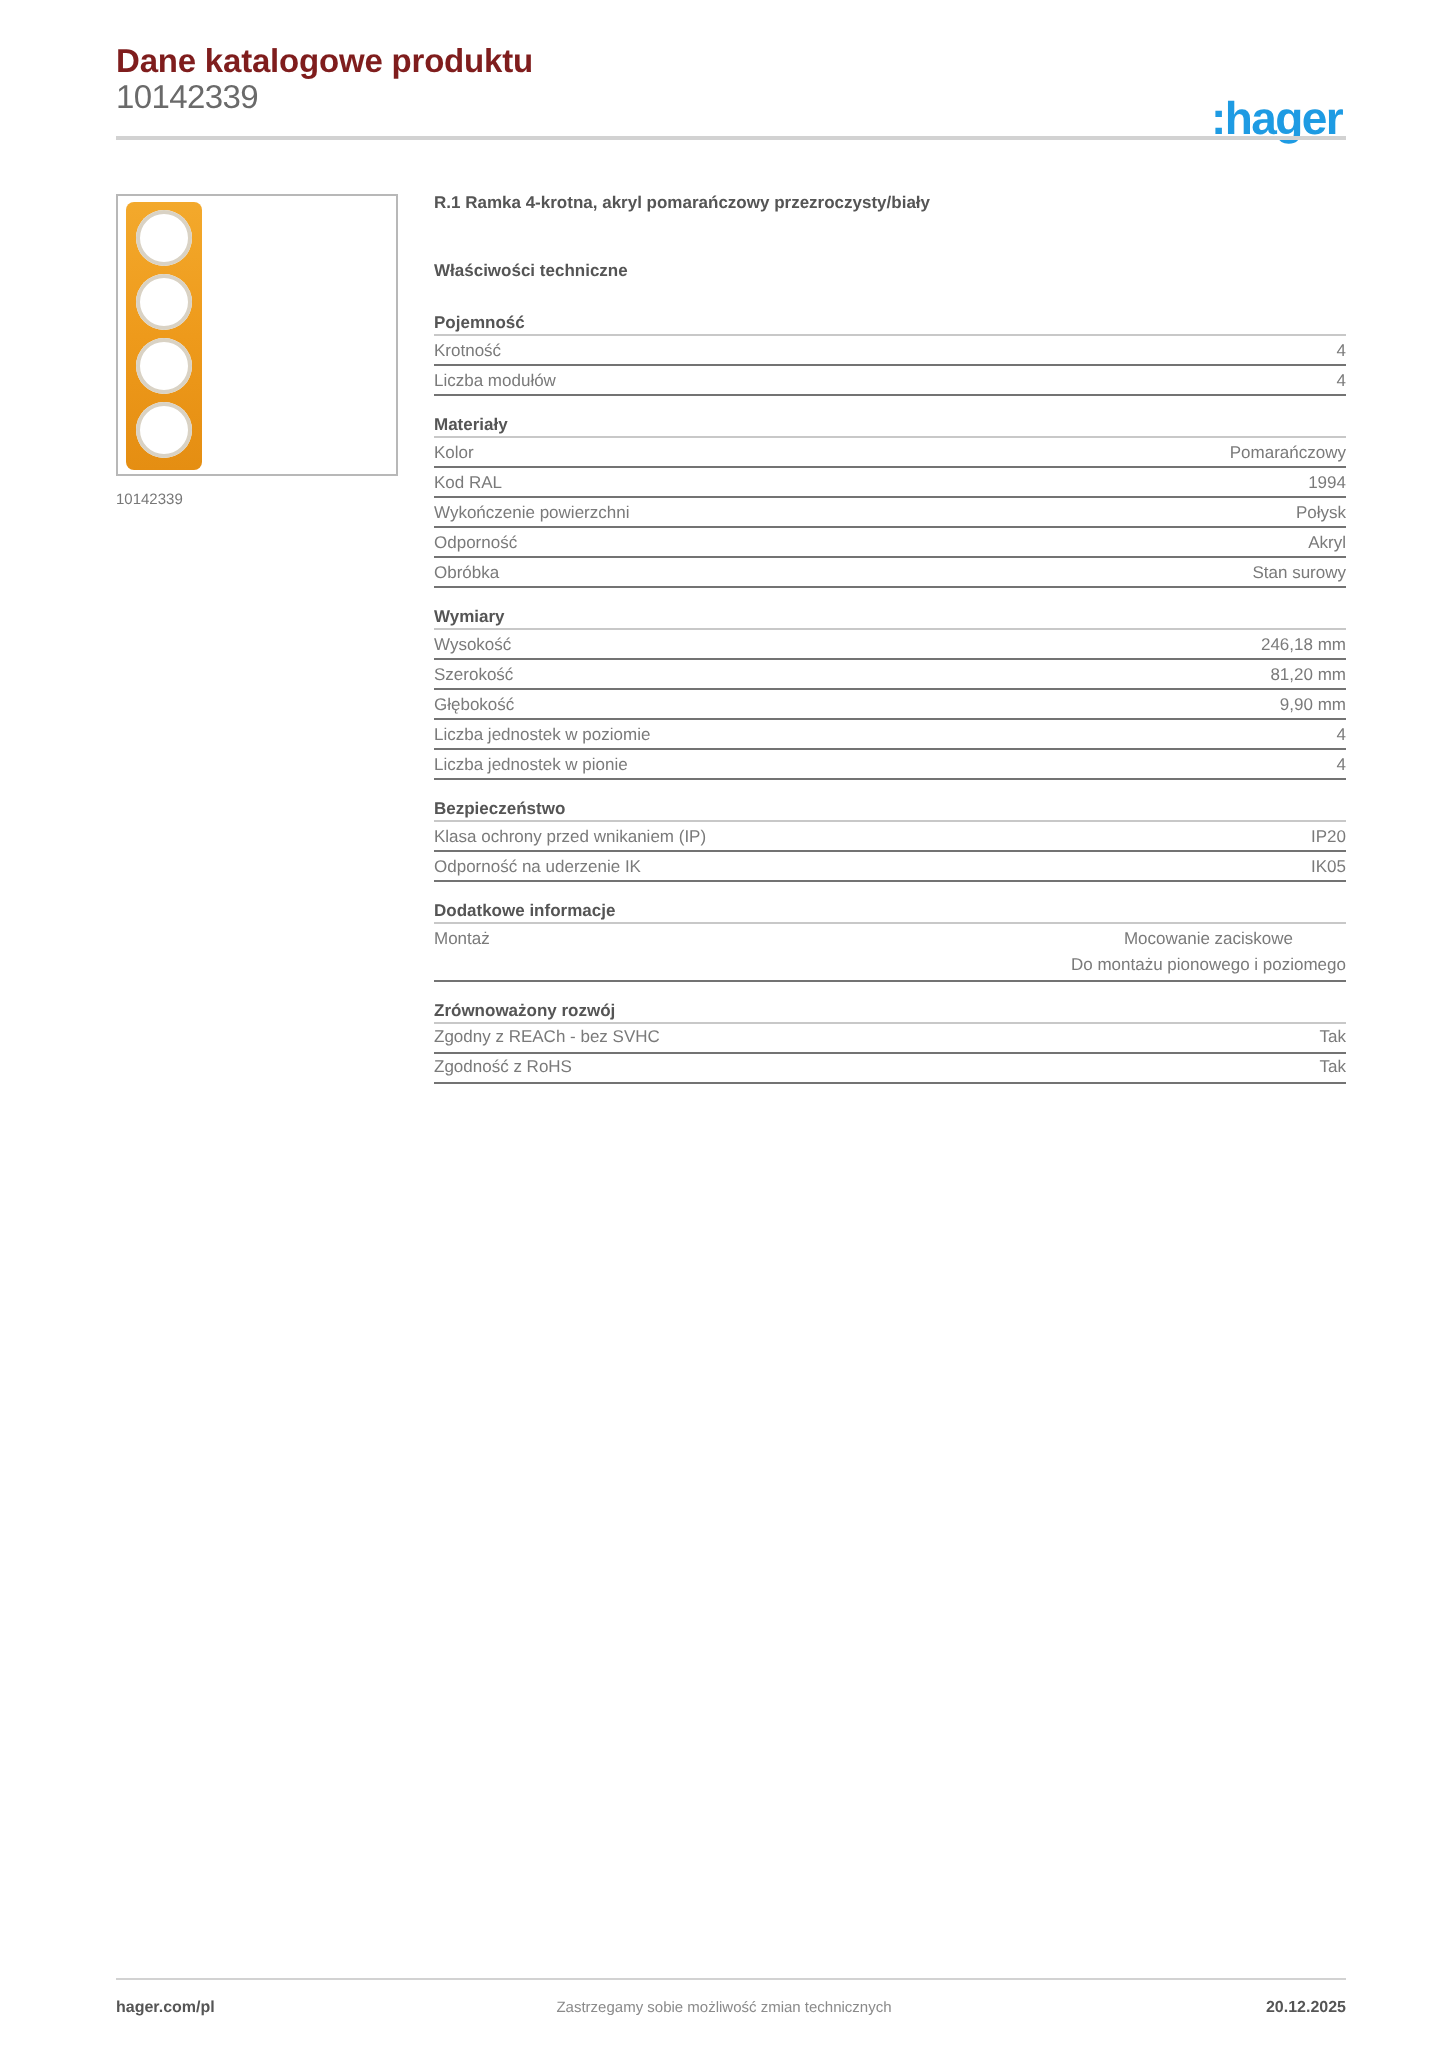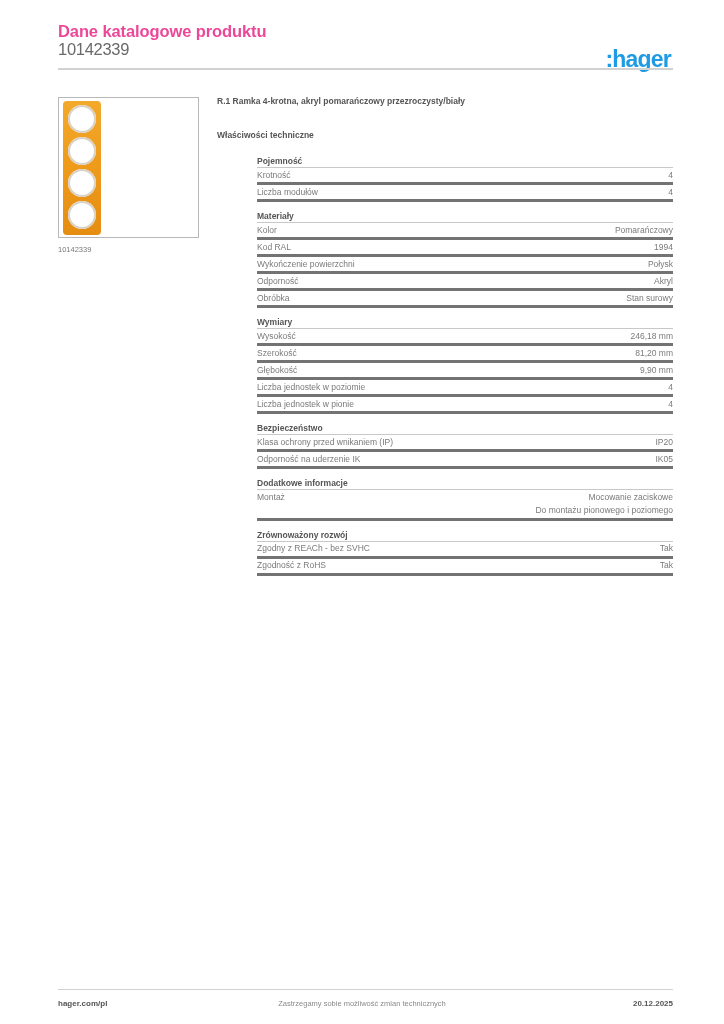--- a/index.html
+++ b/index.html
@@ -1,42 +1,42 @@
 <!DOCTYPE html>
 <html><head>
 <meta charset="utf-8">
 <style>
   * { box-sizing: border-box; margin: 0; padding: 0; }
   html, body { width: 724px; height: 1024px; background: #ffffff; }
   body { position: relative; font-family: "Liberation Sans", sans-serif; color: #6b6b6b; overflow: hidden; }
 
   .header { position: absolute; left: 58px; top: 22px; width: 615px; height: 48px; }
-  .doc-title { position: absolute; left: 0; top: 0; font-size: 16.5px; font-weight: bold; color: #ec4899; letter-spacing: -0.1px; }
+  .doc-title { position: absolute; left: 0; top: 0; font-size: 16.5px; font-weight: bold; color: #7f1d1d; letter-spacing: -0.1px; }
   .doc-number { position: absolute; left: 0; top: 18px; font-size: 16.5px; color: #6a6a6a; letter-spacing: -0.3px; }
   .logo { position: absolute; right: 2px; top: 8px; font-size: 23px; font-weight: bold; color: #1e9be3; letter-spacing: -0.8px; margin-top: 16px; }
   .header-rule { position: absolute; left: 58px; top: 68px; width: 615px; height: 2px; background: #d2d2d2; }
 
   .product-image-box { position: absolute; left: 58px; top: 97px; width: 141px; height: 141px; border: 1px solid #b8b8b8; background: #fff; }
   .frame { position: absolute; left: 4px; top: 3px; width: 38px; height: 134px; border-radius: 4px;
            background: linear-gradient(180deg, #f3a92c 0%, #ee9a1b 50%, #e58e12 100%); }
   .frame .hole { position: absolute; left: 5px; width: 28px; height: 28px; border-radius: 50%; background: #fff;
                  box-shadow: inset 0 0 0 2px #d9d2c4; }
   .image-caption { position: absolute; left: 58px; top: 245px; font-size: 7.5px; color: #777; }
 
   .content { position: absolute; left: 217px; top: 96px; width: 456px; }
   .product-name { font-size: 8.5px; font-weight: bold; color: #555; height: 34px; }
   .tech-title { font-size: 8.5px; font-weight: bold; color: #555; height: 26px; }
 
-  .section { margin-bottom: 9px; margin-left: 40px; }
+  .section { margin-bottom: 9px; }
   .section-title { font-size: 8.5px; font-weight: bold; color: #555; height: 12px; line-height: 11px; border-bottom: 1px solid #c8c8c8; }
   .row { display: flex; justify-content: space-between; align-items: flex-start; font-size: 8.5px; color: #7a7a7a;
-         line-height: 13.5px; border-bottom: 3px solid #737373; padding-top: 0.5px; }
+         line-height: 13.5px; border-bottom: 1px solid #737373; padding-top: 0.5px; }
   .row .label { white-space: nowrap; }
   .row .value { text-align: right; white-space: nowrap; }
-  .row .value span { display: block; }
+  .row .value span { display: block; text-align: center; }
 
   .footer-rule { position: absolute; left: 58px; top: 989px; width: 615px; height: 1px; background: #d2d2d2; }
   .footer-left { position: absolute; left: 58px; top: 999px; font-size: 8px; font-weight: bold; color: #555; text-align: right; }
   .footer-center { position: absolute; left: 0; width: 724px; top: 999px; text-align: center; font-size: 7.5px; color: #8a8a8a; }
   .footer-right { position: absolute; right: 51px; top: 999px; font-size: 8px; font-weight: bold; color: #555; }
 </style>
 </head>
 <body>
 
 <div class="header">

